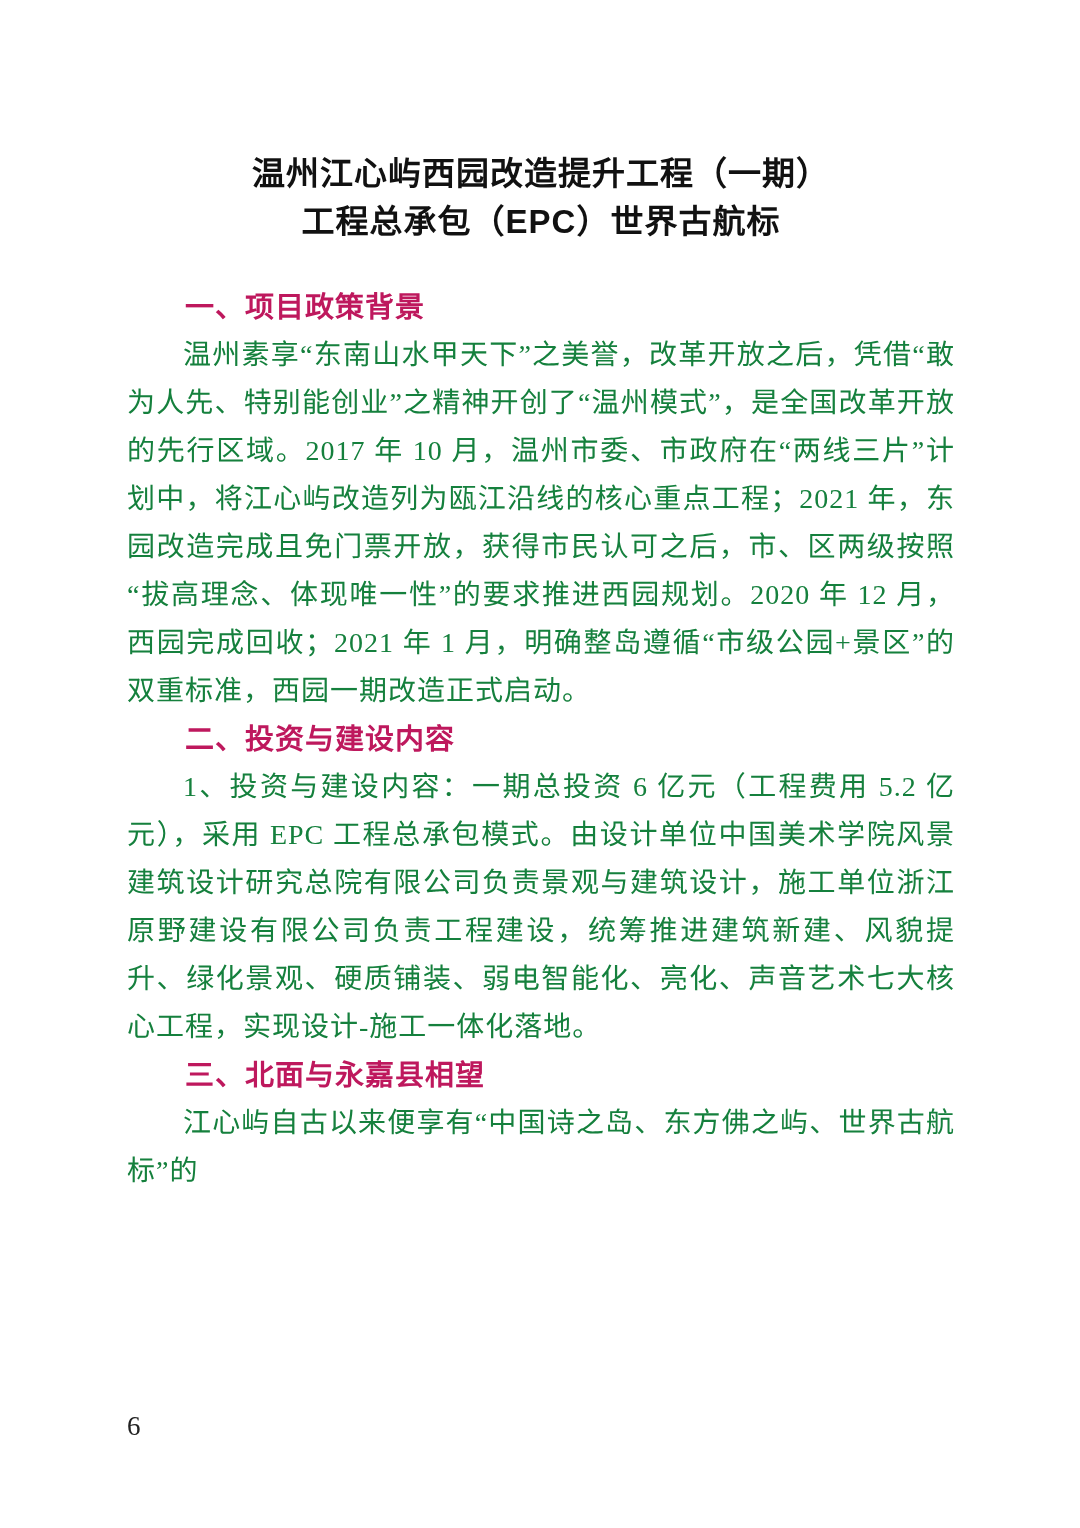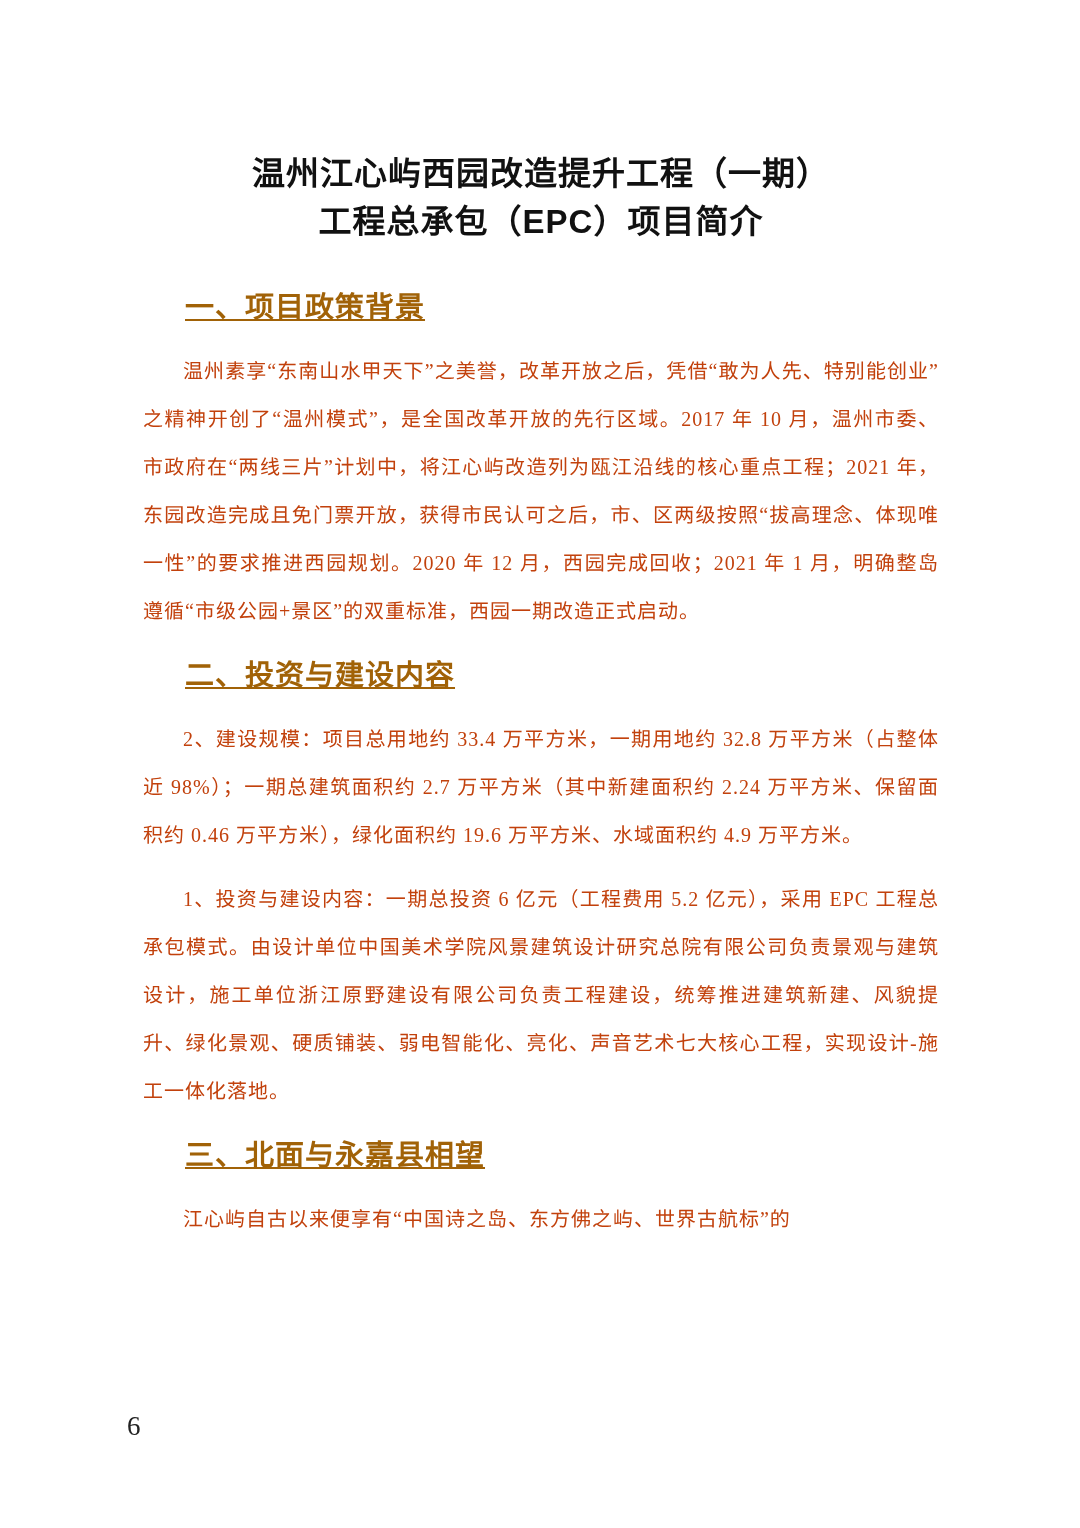--- a/index.html
+++ b/index.html
@@ -33,57 +33,55 @@
     color: #111111;
   }
   .section-heading {
     font-family: "Liberation Sans", "DejaVu Sans", sans-serif;
     font-weight: bold;
     font-size: 29px;
     line-height: 48px;
     margin: 0;
     text-indent: 2em;
     letter-spacing: 1px;
-    color: #a16207;
-    text-decoration: underline;
+    color: #be185d;
   }
   .body-para {
-    font-size: 20px;
+    font-size: 28px;
     line-height: 48px;
-    margin: 16px;
+    margin: 0;
     text-indent: 2em;
     text-align: justify;
     letter-spacing: 1px;
-    color: #c2410c;
+    color: #15803d;
   }
   .page-number {
     position: absolute;
     left: 127px;
     top: 1408px;
     font-size: 27px;
     line-height: 36px;
     color: #222222;
   }
 </style>
 </head>
 <body>
 
 <div class="page">
   <div class="content">
 
     <header class="doc-title">
       <div>温州江心屿西园改造提升工程（一期）</div>
-      <div>工程总承包（EPC）项目简介</div>
+      <div>工程总承包（EPC）世界古航标</div>
     </header>
 
     <h2 class="section-heading">一、项目政策背景</h2>
     <p class="body-para">温州素享“东南山水甲天下”之美誉，改革开放之后，凭借“敢为人先、特别能创业”之精神开创了“温州模式”，是全国改革开放的先行区域。2017 年 10 月，温州市委、市政府在“两线三片”计划中，将江心屿改造列为瓯江沿线的核心重点工程；2021 年，东园改造完成且免门票开放，获得市民认可之后，市、区两级按照“拔高理念、体现唯一性”的要求推进西园规划。2020 年 12 月，西园完成回收；2021 年 1 月，明确整岛遵循“市级公园+景区”的双重标准，西园一期改造正式启动。</p>
 
     <h2 class="section-heading">二、投资与建设内容</h2>
-    <p class="body-para">2、建设规模：项目总用地约 33.4 万平方米，一期用地约 32.8 万平方米（占整体近 98%）；一期总建筑面积约 2.7 万平方米（其中新建面积约 2.24 万平方米、保留面积约 0.46 万平方米），绿化面积约 19.6 万平方米、水域面积约 4.9 万平方米。</p>
     <p class="body-para">1、投资与建设内容：一期总投资 6 亿元（工程费用 5.2 亿元），采用 EPC 工程总承包模式。由设计单位中国美术学院风景建筑设计研究总院有限公司负责景观与建筑设计，施工单位浙江原野建设有限公司负责工程建设，统筹推进建筑新建、风貌提升、绿化景观、硬质铺装、弱电智能化、亮化、声音艺术七大核心工程，实现设计-施工一体化落地。</p>
 
     <h2 class="section-heading">三、北面与永嘉县相望</h2>
     <p class="body-para">江心屿自古以来便享有“中国诗之岛、东方佛之屿、世界古航标”的</p>
 
   </div>
 
   <span class="page-number">6</span>
 </div>
 

